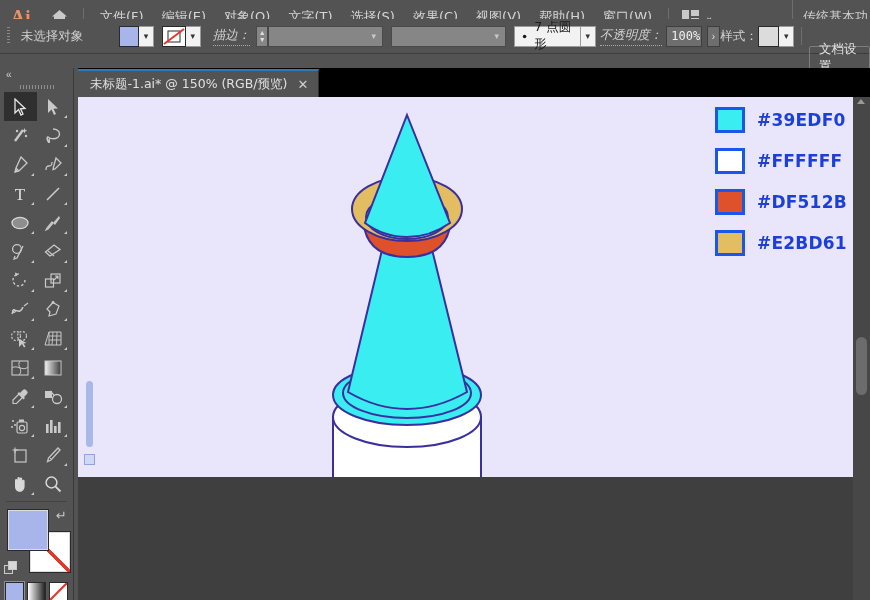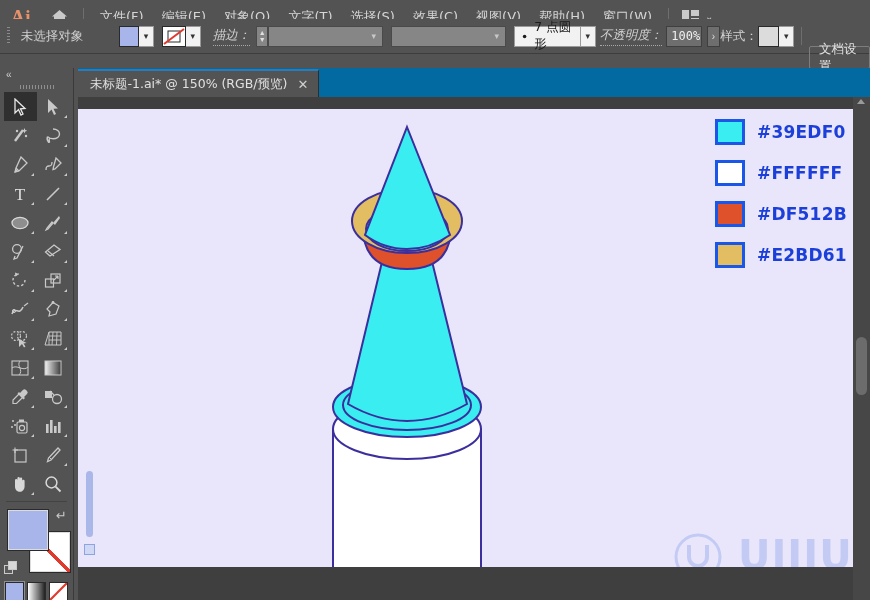--- a/index.html
+++ b/index.html
@@ -97,21 +97,21 @@
   .style-swatch { width: 26px; height: 21px; background: #dcdcdc; border: 1px solid #2a2a2a; }
   .doc-setup-btn {
     height: 23px; border: 1px solid #7d7d7d; border-radius: 2px;
     color: #e2e2e2; font-size: 12.5px; display: flex; align-items: center;
     padding: 0 9px; font-family:"DejaVu Sans", sans-serif;margin-top:43px;
   }
 
   
   .tabbar {
     position: absolute; left: 78px; top: 68px; width: 792px; height: 29px;
-    background: #0369a1; display: flex; align-items: flex-end;
+    background: #000000; display: flex; align-items: flex-end;
   }
   .doc-tab {
     height: 28px; background: #535353; border-right: 1px solid #2e2e2e;
     display: flex; align-items: center; gap: 10px; padding: 0 10px 0 12px;
     color: #e0e0e0; font-size: 12.5px; white-space: nowrap;
     font-family:"DejaVu Sans", sans-serif;
     border-top: 2px solid #2d7ab5;
   }
   .tab-close { color: #cfcfcf; font-size: 13px; line-height: 1; }
 
@@ -173,22 +173,22 @@
   .mode-row { display: flex; justify-content: center; gap: 3px; margin-top: 2px; }
   .mode-btn { width: 19px; height: 19px; border: 1px solid #2a2a2a; }
   .mode-btn.sel { outline: 1px solid #8f8f8f; }
 
   
   .canvas-wrap {
     position: absolute; left: 78px; top: 97px; width: 792px; height: 503px;
     background: #3f3f3f; overflow: hidden;
   }
   .canvas {
-    position: absolute; left: 0; top: 0; width: 775px; height: 458px;
-    background: #e9e6fb; overflow: hidden; margin-top: 12px;
+    position: absolute; left: 0; top: 0; width: 775px; height: 380px;
+    background: #e9e6fb; overflow: hidden;
   }
   .vscroll {
     position: absolute; right: 0; top: 0; width: 17px; height: 503px; background: #474747;
   }
   .vscroll .up {
     position:absolute; top:2px; left:4px; width:0;height:0;
     border-left:4px solid transparent;border-right:4px solid transparent;border-bottom:5px solid #9a9a9a;
   }
   .vscroll .thumb {
     position: absolute; left: 3px; top: 240px; width: 11px; height: 58px;
@@ -251,20 +251,21 @@
     <div class="menu-item">窗口(W)</div>
     <div class="vdiv"></div>
     <div class="panel-switch">
       <span class="panel-glyph">
         <i class="pg1"></i>
           <i class="pg2"></i>
           <i class="pg3"></i>
       </span>
       <span class="caret">⌄</span>
     </div>
+    <div class="workspace-label">传统基本功</div>
   </div>
 
   <div class="controlbar">
     <span class="grip"></span>
     <span class="cb-label" style="margin-left:8px;width:120px;">未选择对象</span>
 
     <span class="swatch-box" style="background:#a8b5ea;"></span>
     <span class="dd-btn">▾</span>
 
     <span class="swatch-box" style="margin-left:8px;position:relative;background:#fff;">

